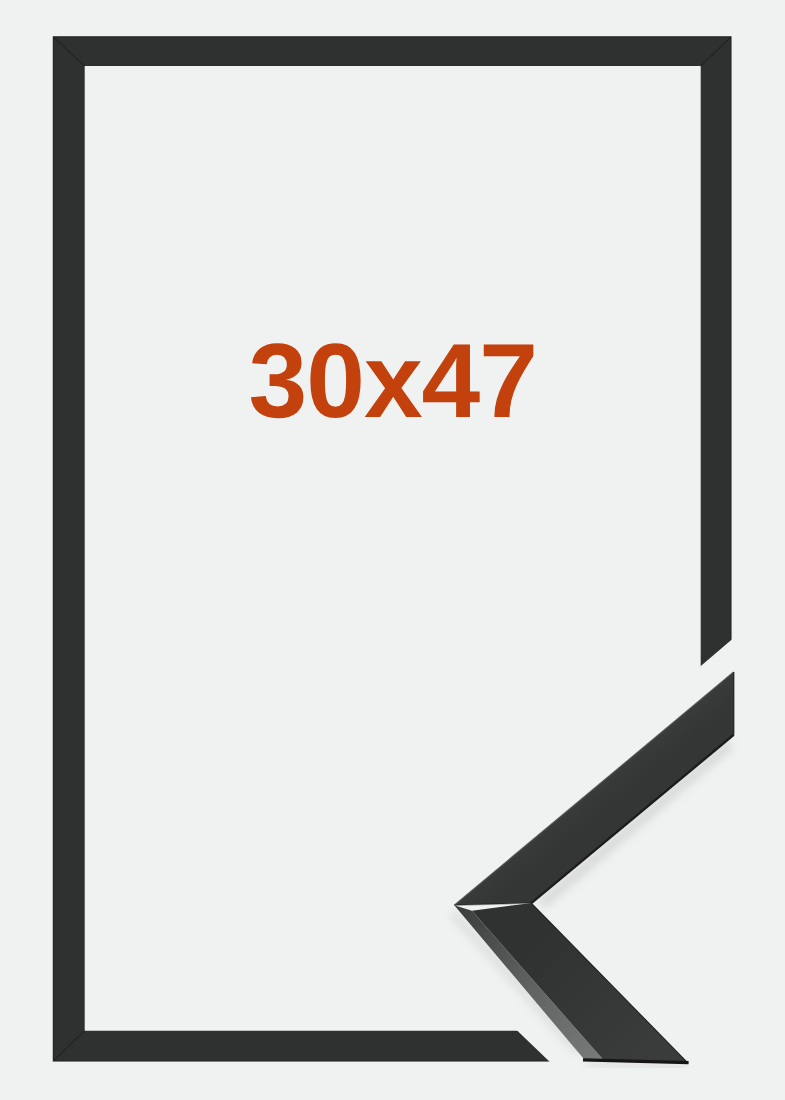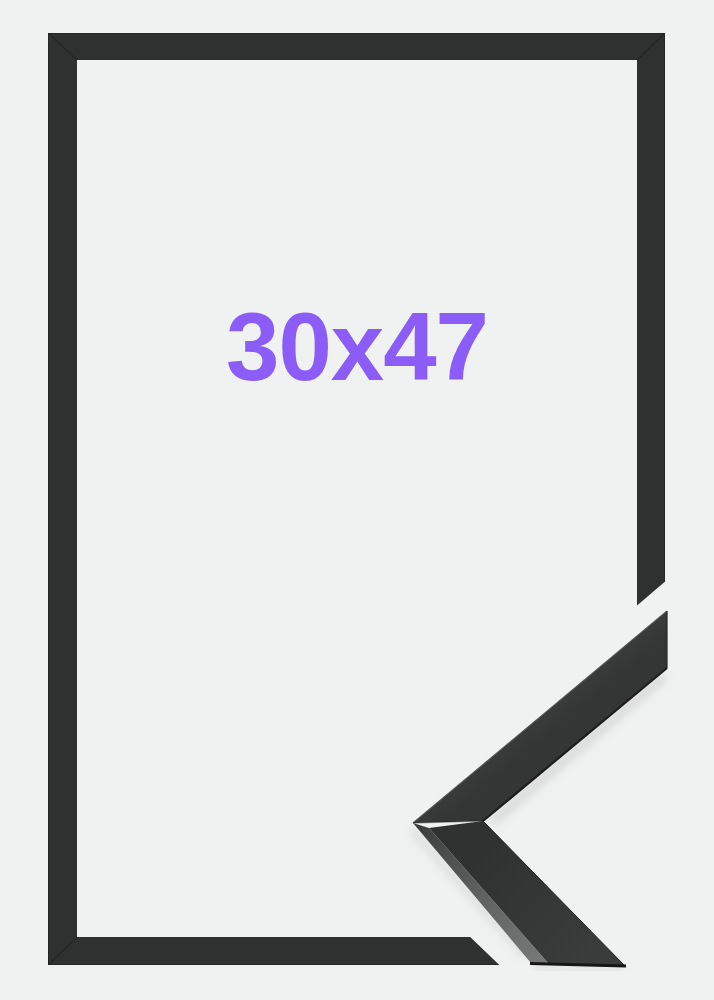--- a/index.html
+++ b/index.html
@@ -12,21 +12,21 @@
   }
   .product-svg{position:absolute;left:0;top:0;width:714px;height:1000px;display:block;}
   .size-label{
     position:absolute;
     left:77px;top:297px;width:560px;height:100px;
     line-height:100px;
     text-align:center;
     font-size:96px;
     font-weight:700;
     letter-spacing:-1px;
-    color:#8b5cf6;
+    color:#c2410c;
     user-select:none;
     white-space:nowrap;
   }
 </style>
 </head>
 <body>
 
 <div class="stage">
 
   <svg class="product-svg" viewBox="0 0 714 1000" xmlns="http://www.w3.org/2000/svg">

